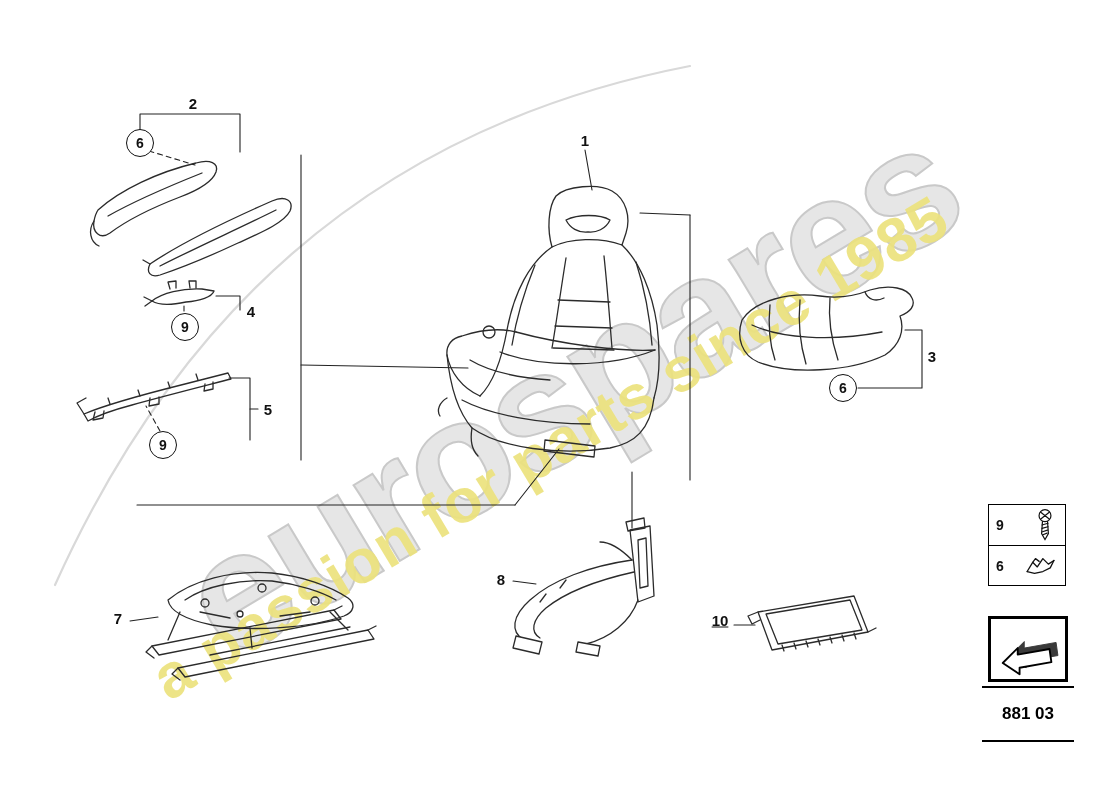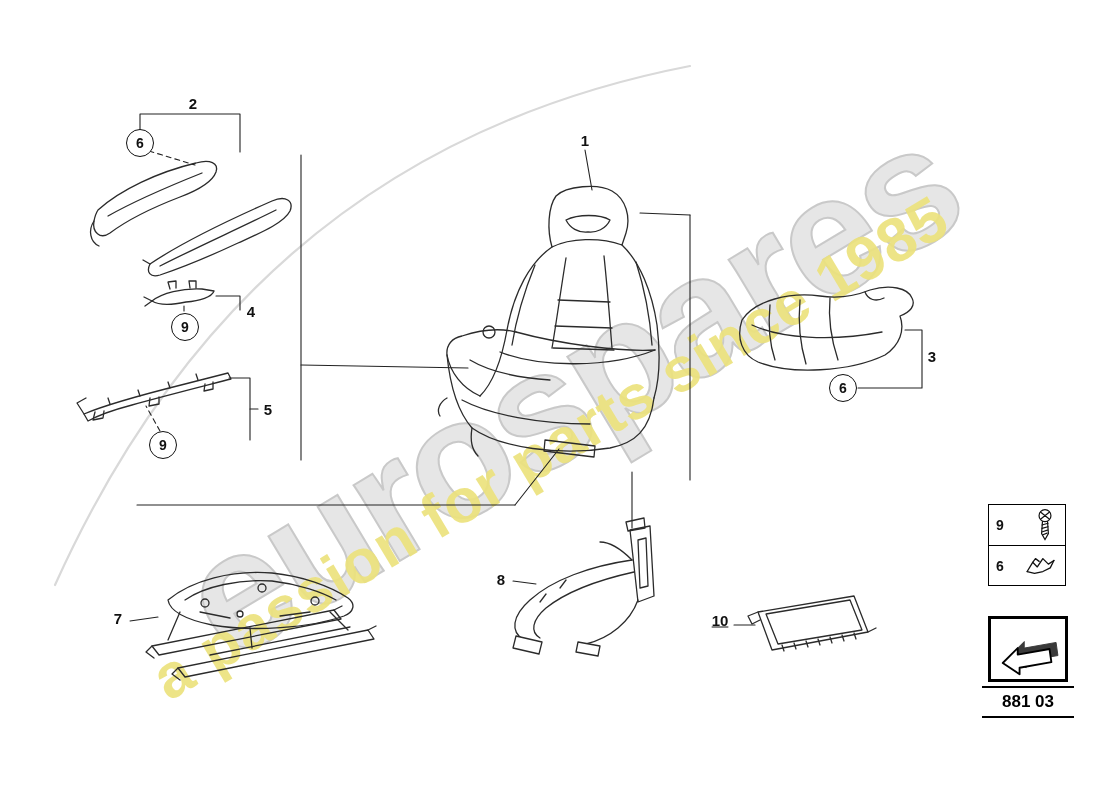--- a/index.html
+++ b/index.html
@@ -55,21 +55,21 @@
   .legend-row + .legend-row { border-top:1.6px solid #000; }
   .legend-num { font-size:14px; font-weight:700; color:#111; }
   .arrow-box {
     position:absolute; left:988px; top:616px; width:80px; height:66px;
     border:3px solid #000; background:#fff;
     display:flex; align-items:center; justify-content:center;
   }
   .part-code {
     position:absolute; left:982px; top:686px; width:92px;
     border-top:2px solid #000; border-bottom:2px solid #000;
-    padding:4px 0; text-align:center;
+    padding:16px 0; text-align:center;
     font-size:17px; font-weight:700; color:#000; background:#fff;
   }
 </style>
 </head>
 <body>
 
 <div class="canvas">
 
   <div class="wm-brand">eurospares</div>
   <div class="wm-tagline">a passion for parts since 1985</div>

